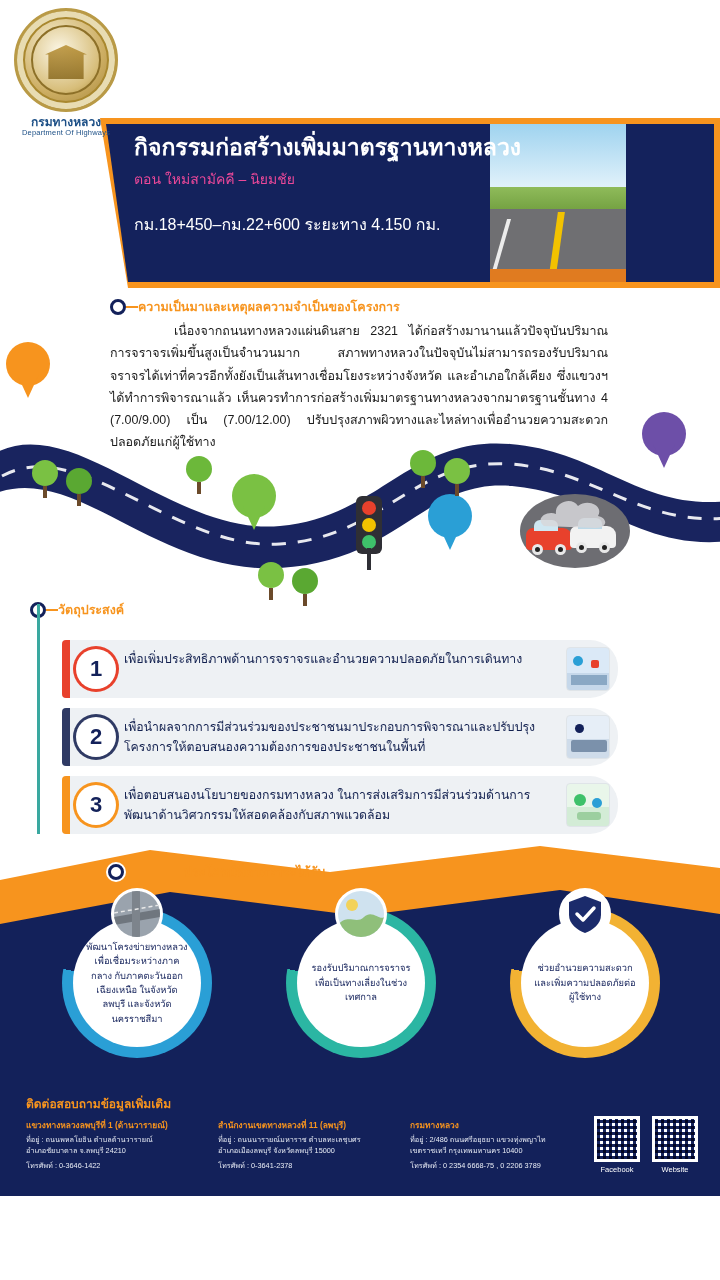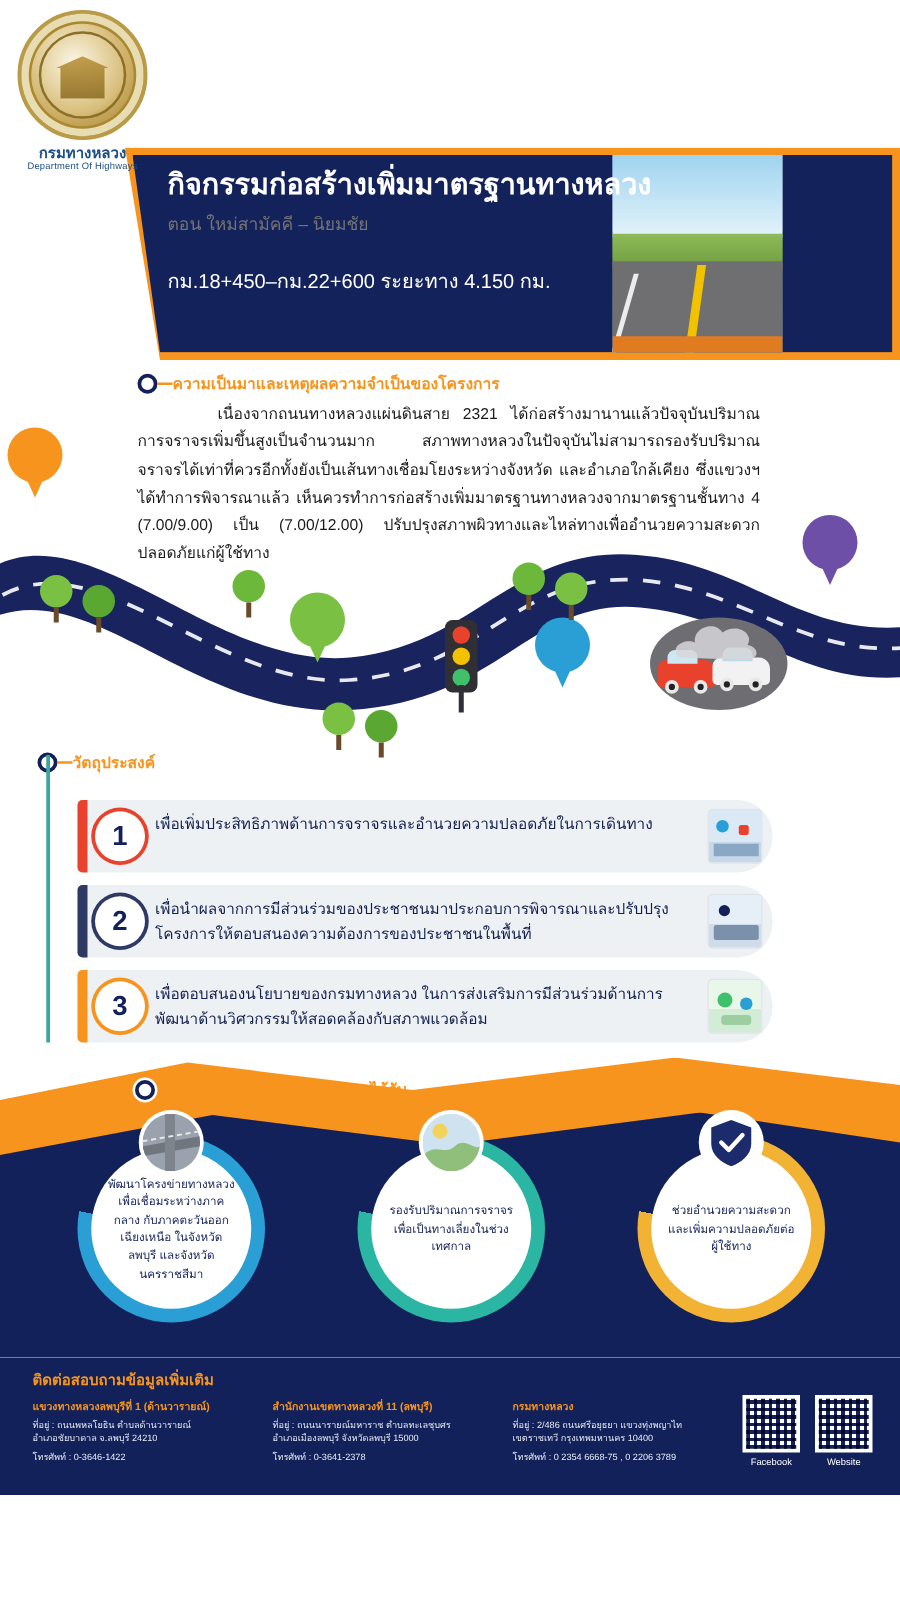--- a/index.html
+++ b/index.html
@@ -84,21 +84,21 @@
     text-align: center;
     color: #1c4f86;
     line-height: 1.05;
   }
   .seal-caption .th { font-size: 12px; font-weight: bold; }
   .seal-caption .en { font-size: 7.5px; letter-spacing:.2px; }
 
   .header-text { position: absolute; left: 134px; top: 16px; width: 440px; color:#fff; }
   .h-title { font-size: 23px; font-weight: bold; color:#ffffff; line-height:1.15; }
   .h-sub   { font-size: 20px; font-weight: bold; color:#f7941e; margin-top: 8px; letter-spacing:1px;}
-  .h-line3 { font-size: 14px; color:#737373; margin-top: 8px; }
+  .h-line3 { font-size: 14px; color:#ec4899; margin-top: 8px; }
   .h-line4 { font-size: 16px; color:#ffffff; margin-top: 22px; }
 
   
   .sec-head { position:absolute; display:flex; align-items:center; gap:0; }
   .sec-bullet {
     width:16px; height:16px; border-radius:50%;
     background:#fff; border:3px solid #13215a;
     box-shadow: 0 0 0 2px #fff;
     flex: 0 0 auto;
   }
@@ -188,21 +188,21 @@
     position:absolute; width:150px; height:150px; border-radius:50%;
     display:flex; align-items:center; justify-content:center;
   }
   .benefit .ring {
     position:absolute; inset:0; border-radius:50%;
   }
   .benefit .core {
     position:absolute; left:11px; top:11px; right:11px; bottom:11px;
     border-radius:50%; background:#ffffff;
     display:flex; align-items:center; justify-content:center;
-    text-align:center; padding:14px 12px;
+    text-align:center; padding:14px 12px;font-family:Liberation Serif, serif;
   }
   .benefit .core span { font-size:9.3px; color:#13215a; line-height:1.55; }
   .benefit .badge {
     position:absolute; left:50%; top:-20px; transform:translateX(-50%);
     width:52px; height:52px; border-radius:50%;
     background:#ffffff; border:3px solid #ffffff;
     display:flex; align-items:center; justify-content:center;
     overflow:hidden;
   }
 

